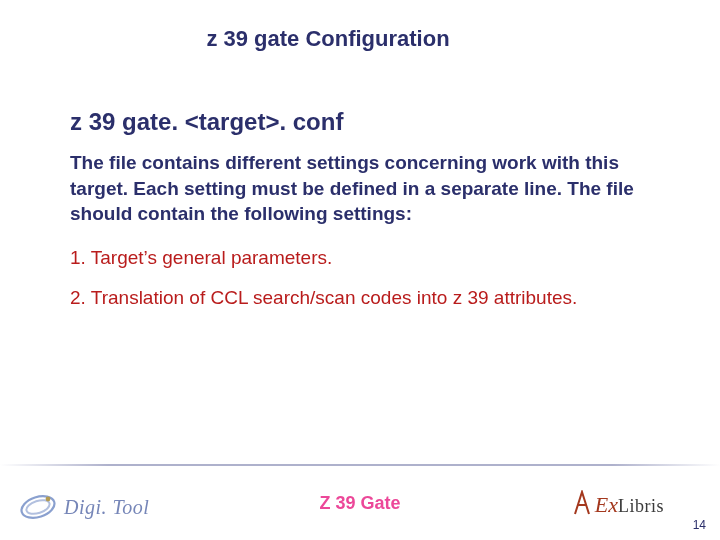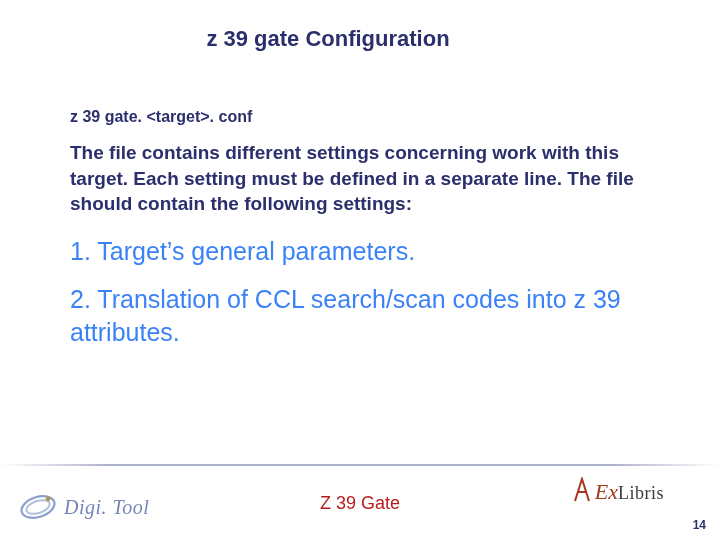--- a/index.html
+++ b/index.html
@@ -28,36 +28,36 @@
     font-weight: bold;
     color: #2b2f6b;
   }
   .content {
     position: absolute;
     top: 108px;
     left: 70px;
     width: 580px;
   }
   .subhead {
-    font-size: 16px;
+    font-size: 24px;
     font-weight: bold;
     color: #2b2f6b;
     margin: 0 0 14px 0;
   }
   .para {
     font-size: 19px;
     line-height: 1.35;
     color: #2b2f6b;
     margin: 0 0 18px 0;
     font-weight: bold;
   }
   .item {
-    font-size: 25px;
+    font-size: 19px;
     line-height: 1.35;
-    color: #3b82f6;
+    color: #b91c1c;
     margin: 0 0 14px 0;
   }
   .divider {
     position: absolute;
     left: 0;
     bottom: 74px;
     width: 720px;
     height: 2px;
     background: linear-gradient(to right,
       rgba(120,125,170,0.0) 0%,
@@ -65,43 +65,43 @@
       rgba(120,125,170,0.6) 85%,
       rgba(120,125,170,0.0) 100%);
   }
   .footer-title {
     position: absolute;
     bottom: 26px;
     left: 0;
     width: 720px;
     text-align: center;
     font-size: 18px;
-    font-weight: normal;
-    color: #b91c1c;
+    font-weight: bold;
+    color: #ec4899;
   }
   .logo-left {
     position: absolute;
     left: 18px;
     bottom: 16px;
     display: flex;
     align-items: center;
     gap: 6px;
   }
   .logo-left svg { display:block; }
   .logo-left-text {
     font-family: Georgia, 'Times New Roman', serif;
     font-size: 20px;
     font-style: italic;
     color: #7686b8;
     letter-spacing: 0.5px;
   }
   .logo-right {
     position: absolute;
     right: 56px;
-    bottom: 33px;
+    bottom: 20px;
     display: flex;
     align-items: center;
     gap: 4px;
   }
   .ex-k {
     font-family: Georgia, 'Times New Roman', serif;
     font-style: italic;
     font-size: 22px;
     color: #a4381e;
   }
@@ -109,21 +109,21 @@
     font-family: Georgia, 'Times New Roman', serif;
     font-size: 18px;
     color: #3b3b3b;
     letter-spacing: 0.5px;
   }
   .pagenum {
     position: absolute;
     right: 14px;
     bottom: 8px;
     font-size: 12px;
-    font-weight: bold;
+    font-weight: normal;
     color: #2b2f6b;
   }
 </style>
 </head>
 <body>
 
 <div class="slide">
 
   <div class="title">z 39 gate Configuration</div>
 

